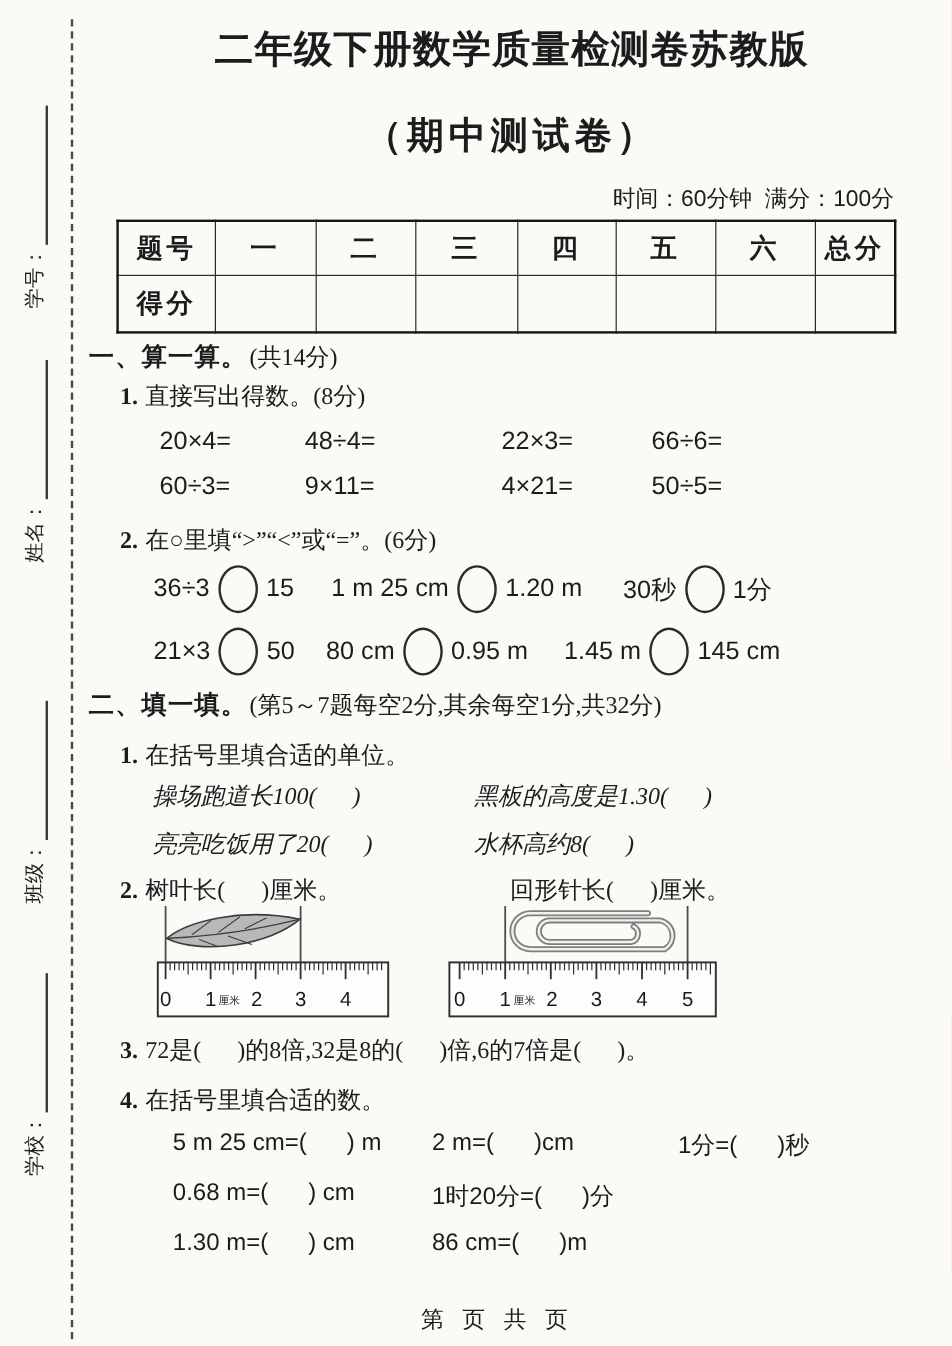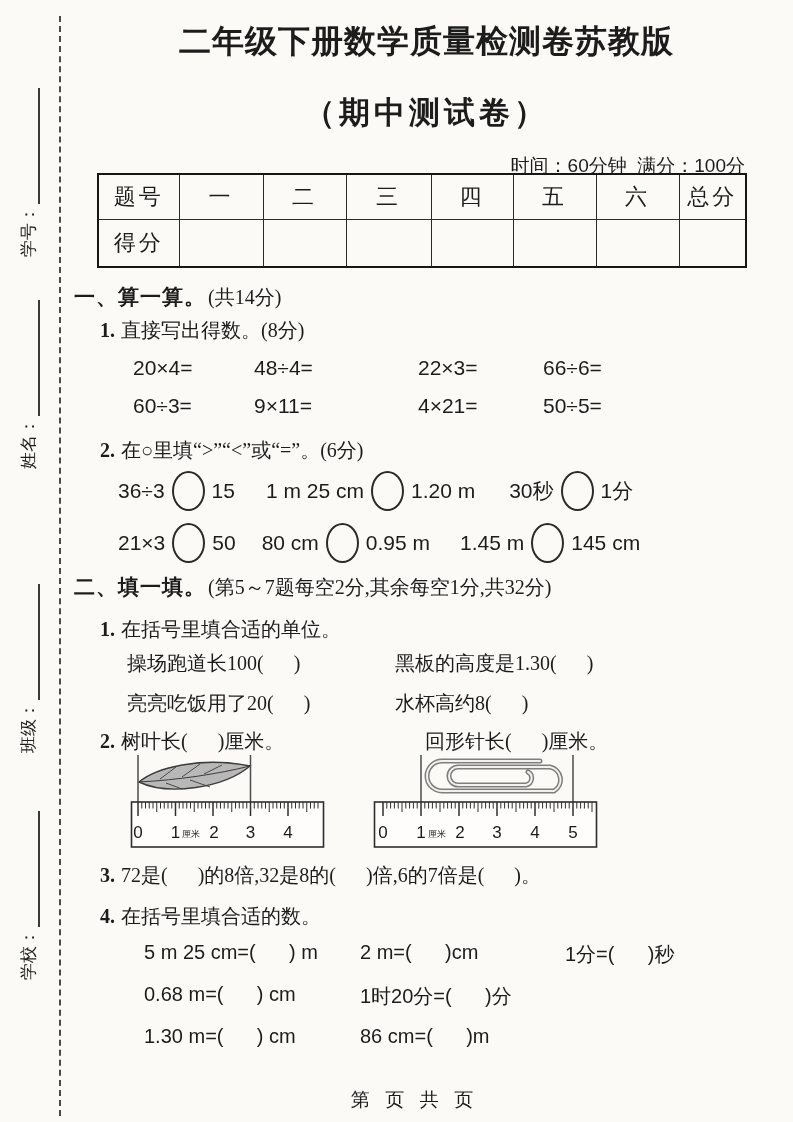--- a/index.html
+++ b/index.html
@@ -20,48 +20,48 @@
 
   #title{position:absolute;left:60px;right:0;top:20px;text-align:center;
          font-family:Liberation Sans, sans-serif;font-weight:bold;
          font-size:32px;letter-spacing:1px;}
   #subtitle{position:absolute;left:60px;right:0;top:92px;text-align:center;
             font-family:"Liberation Sans",sans-serif;font-weight:bold;
             font-size:31px;letter-spacing:4px;}
   #meta{position:absolute;top:153px;right:48px;font-size:19px;
         font-family:"Liberation Sans",sans-serif;}
 
-  #score-table{position:absolute;left:97px;top:173px;border-collapse:collapse;
-               border:2.2px solid #161616;table-layout:fixed;}
+  #score-table{position:absolute;left:97px;top:183px;border-collapse:collapse;
+               border:2.2px solid #161616;table-layout:fixed;font-weight:bold;}
   #score-table td{border:1.6px solid #2a2a2a;text-align:center;
                   font-size:22px;letter-spacing:3px;padding:0;}
   #score-table tr:first-child td{height:44px;}
   #score-table tr:last-child td{height:46px;}
 
   .sec{position:absolute;left:74px;font-size:21px;}
   .sec-t{font-weight:bold;letter-spacing:1px;}
   .sec-n{font-size:20px;margin-left:2px;}
   .q{position:absolute;left:100px;font-size:20px;}
   .qno{font-weight:bold;margin-right:6px;font-family:"Liberation Serif",serif;}
 
   .eq-row{position:absolute;left:133px;display:flex;font-size:21px;
           font-family:"Liberation Sans",sans-serif;}
   .eqc{display:inline-block;}
   .eq-row .eqc:nth-child(1){width:121px;}
   .eq-row .eqc:nth-child(2){width:164px;}
   .eq-row .eqc:nth-child(3){width:125px;}
 
-  .cmp-row{position:absolute;left:118px;display:flex;align-items:center;
+  .cmp-row{position:absolute;left:128px;display:flex;align-items:center;
            height:48px;font-size:21px;font-family:"Liberation Sans",sans-serif;}
   .cmp{display:flex;align-items:center;}
   .circle{flex:none;width:29px;height:36px;border:2px solid #2b2b2b;
           border-radius:50%;margin:0 7px;background:transparent;}
 
   .unit-row{position:absolute;left:127px;display:flex;font-size:20px;}
-  .ucell{display:inline-block;}
+  .ucell{display:inline-block;font-style:italic;}
 
   .num-row{position:absolute;left:124px;display:flex;font-size:20px;
            font-family:"Liberation Sans",sans-serif;margin-left:20px;}
   .ncell{display:inline-block;}
 
   .ruler-svg{position:absolute;}
   .guide{stroke:#4c4c4c;stroke-width:1.5;}
   .rnum{font-family:"Liberation Sans",sans-serif;font-size:17px;
         text-anchor:middle;fill:#1a1a1a;}
   .runit{font-family:"Liberation Serif",serif;font-size:9px;

